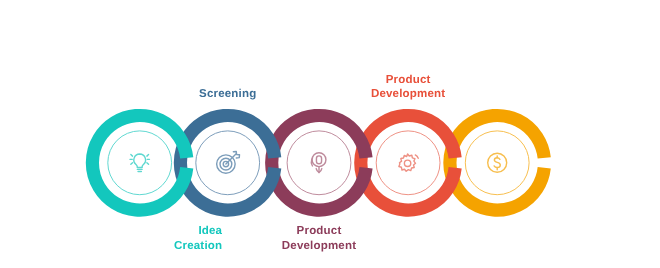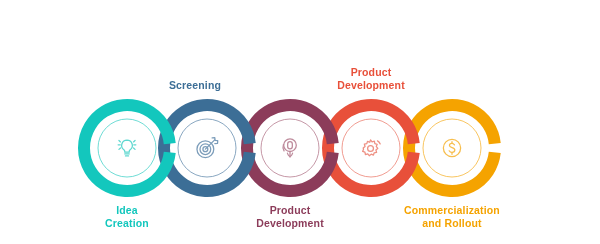--- a/index.html
+++ b/index.html
@@ -44,38 +44,38 @@
         <circle cx="52" cy="52" r="29" fill="#ffffff" stroke="#5FD8D0" stroke-width="0.9"></circle>
       </svg>
       <div class="iconwrap">
         <svg viewBox="0 0 24 24">
           <path fill="none" stroke="#5FD8D0" stroke-width="1.1" stroke-linecap="round" stroke-linejoin="round" d="M12 5.2a4.6 4.6 0 0 0-2.7 8.3c.5.4.8 1 .8 1.6v.5h3.8v-.5c0-.6.3-1.2.8-1.6A4.6 4.6 0 0 0 12 5.2z"></path>
           <path fill="none" stroke="#5FD8D0" stroke-width="1.1" stroke-linecap="round" stroke-linejoin="round" d="M10.1 17.1h3.8M10.7 18.8h2.6"></path>
           <path fill="none" stroke="#5FD8D0" stroke-width="1.1" stroke-linecap="round" stroke-linejoin="round" d="M4.4 9.3h1.8M5.1 5.6l1.3 1.2M5.1 13.2l1.3-1.2M19.6 9.3h-1.8M18.9 5.6l-1.3 1.2M18.9 13.2l-1.3-1.2"></path>
         </svg>
       </div>
     </div>
-    <div class="label" style="color: rgb(19, 199, 189); width: 150px; left: 52px; top: 204px; z-index: 30;">Idea
+    <div class="label" style="color: rgb(19, 199, 189); width: 150px; left: 52px; top: 204px; z-index: 30; text-align: right;">Idea
 Creation</div>
     <div class="node" style="left: 155px; top: 96px; z-index: 9;">
       <svg viewBox="0 0 104 104">
         <path d="M 94.76 56.49 A 43 43 0 1 1 94.76 47.51" fill="none" stroke="#3C6E96" stroke-width="12" stroke-linecap="butt"></path>
         <circle cx="52" cy="52" r="29" fill="#ffffff" stroke="#7C9DBA" stroke-width="0.9"></circle>
       </svg>
       <div class="iconwrap">
         <svg viewBox="0 0 24 24">
           <circle fill="none" stroke="#7C9DBA" stroke-width="1.1" stroke-linecap="round" stroke-linejoin="round" cx="10.6" cy="13" r="7.2"></circle>
           <circle fill="none" stroke="#7C9DBA" stroke-width="1.1" stroke-linecap="round" stroke-linejoin="round" cx="10.6" cy="13" r="4.6"></circle>
           <circle fill="none" stroke="#7C9DBA" stroke-width="1.1" stroke-linecap="round" stroke-linejoin="round" cx="10.6" cy="13" r="2.1"></circle>
           <path fill="none" stroke="#7C9DBA" stroke-width="1.1" stroke-linecap="round" stroke-linejoin="round" d="M10.6 13l8-8"></path>
           <path fill="none" stroke="#7C9DBA" stroke-width="1.1" stroke-linecap="round" stroke-linejoin="round" d="M16.4 3.4l2.3-.2.2 2.3 2.3.2-.2 2.3-2.3.2"></path>
         </svg>
       </div>
     </div>
-    <div class="label" style="color: rgb(60, 110, 150); width: 150px; left: 120px; top: 79px; z-index: 30;">Screening</div>
+    <div class="label" style="color: rgb(60, 110, 150); width: 150px; left: 132px; top: 79px; z-index: 30;">Screening</div>
     <div class="node" style="left: 238px; top: 96px; z-index: 8;">
       <svg viewBox="0 0 104 104">
         <path d="M 94.76 56.49 A 43 43 0 1 1 94.76 47.51" fill="none" stroke="#8C3C5A" stroke-width="12" stroke-linecap="butt"></path>
         <circle cx="52" cy="52" r="29" fill="#ffffff" stroke="#BE8B9C" stroke-width="0.9"></circle>
       </svg>
       <div class="iconwrap">
         <svg viewBox="0 0 24 24">
           <circle fill="none" stroke="#BE8B9C" stroke-width="1.1" stroke-linecap="round" stroke-linejoin="round" cx="12" cy="9.6" r="5.4"></circle>
           <path fill="none" stroke="#BE8B9C" stroke-width="1.1" stroke-linecap="round" stroke-linejoin="round" d="M12 6.6a2 2 0 0 0-2 2v2.2a2 2 0 0 0 4 0V8.6a2 2 0 0 0-2-2z"></path>
           <path fill="none" stroke="#BE8B9C" stroke-width="1.1" stroke-linecap="round" stroke-linejoin="round" d="M12 15v4.6"></path>
@@ -107,15 +107,13 @@
         <circle cx="52" cy="52" r="29" fill="#ffffff" stroke="#F7BE4E" stroke-width="0.9"></circle>
       </svg>
       <div class="iconwrap">
         <svg viewBox="0 0 24 24">
           <circle fill="none" stroke="#F7BE4E" stroke-width="1.1" stroke-linecap="round" stroke-linejoin="round" cx="12" cy="12" r="7.4"></circle>
           <path fill="none" stroke="#F7BE4E" stroke-width="1.1" stroke-linecap="round" stroke-linejoin="round" d="M14.1 9.3c-.5-.8-1.3-1.2-2.2-1.2-1.2 0-2.1.7-2.1 1.8 0 2.4 4.6 1.2 4.6 3.8 0 1.2-1 2-2.4 2-1 0-1.9-.4-2.4-1.3"></path>
           <path fill="none" stroke="#F7BE4E" stroke-width="1.1" stroke-linecap="round" stroke-linejoin="round" d="M12 6.6v1.5M12 15.9v1.5"></path>
         </svg>
       </div>
     </div>
-    <div class="label" style="color: rgb(245, 163, 0); width: 150px; left: 377px; top: 204px; z-index: 30;">Commercialization
-and Rollout</div>
   </div>
 
 </body></html>

